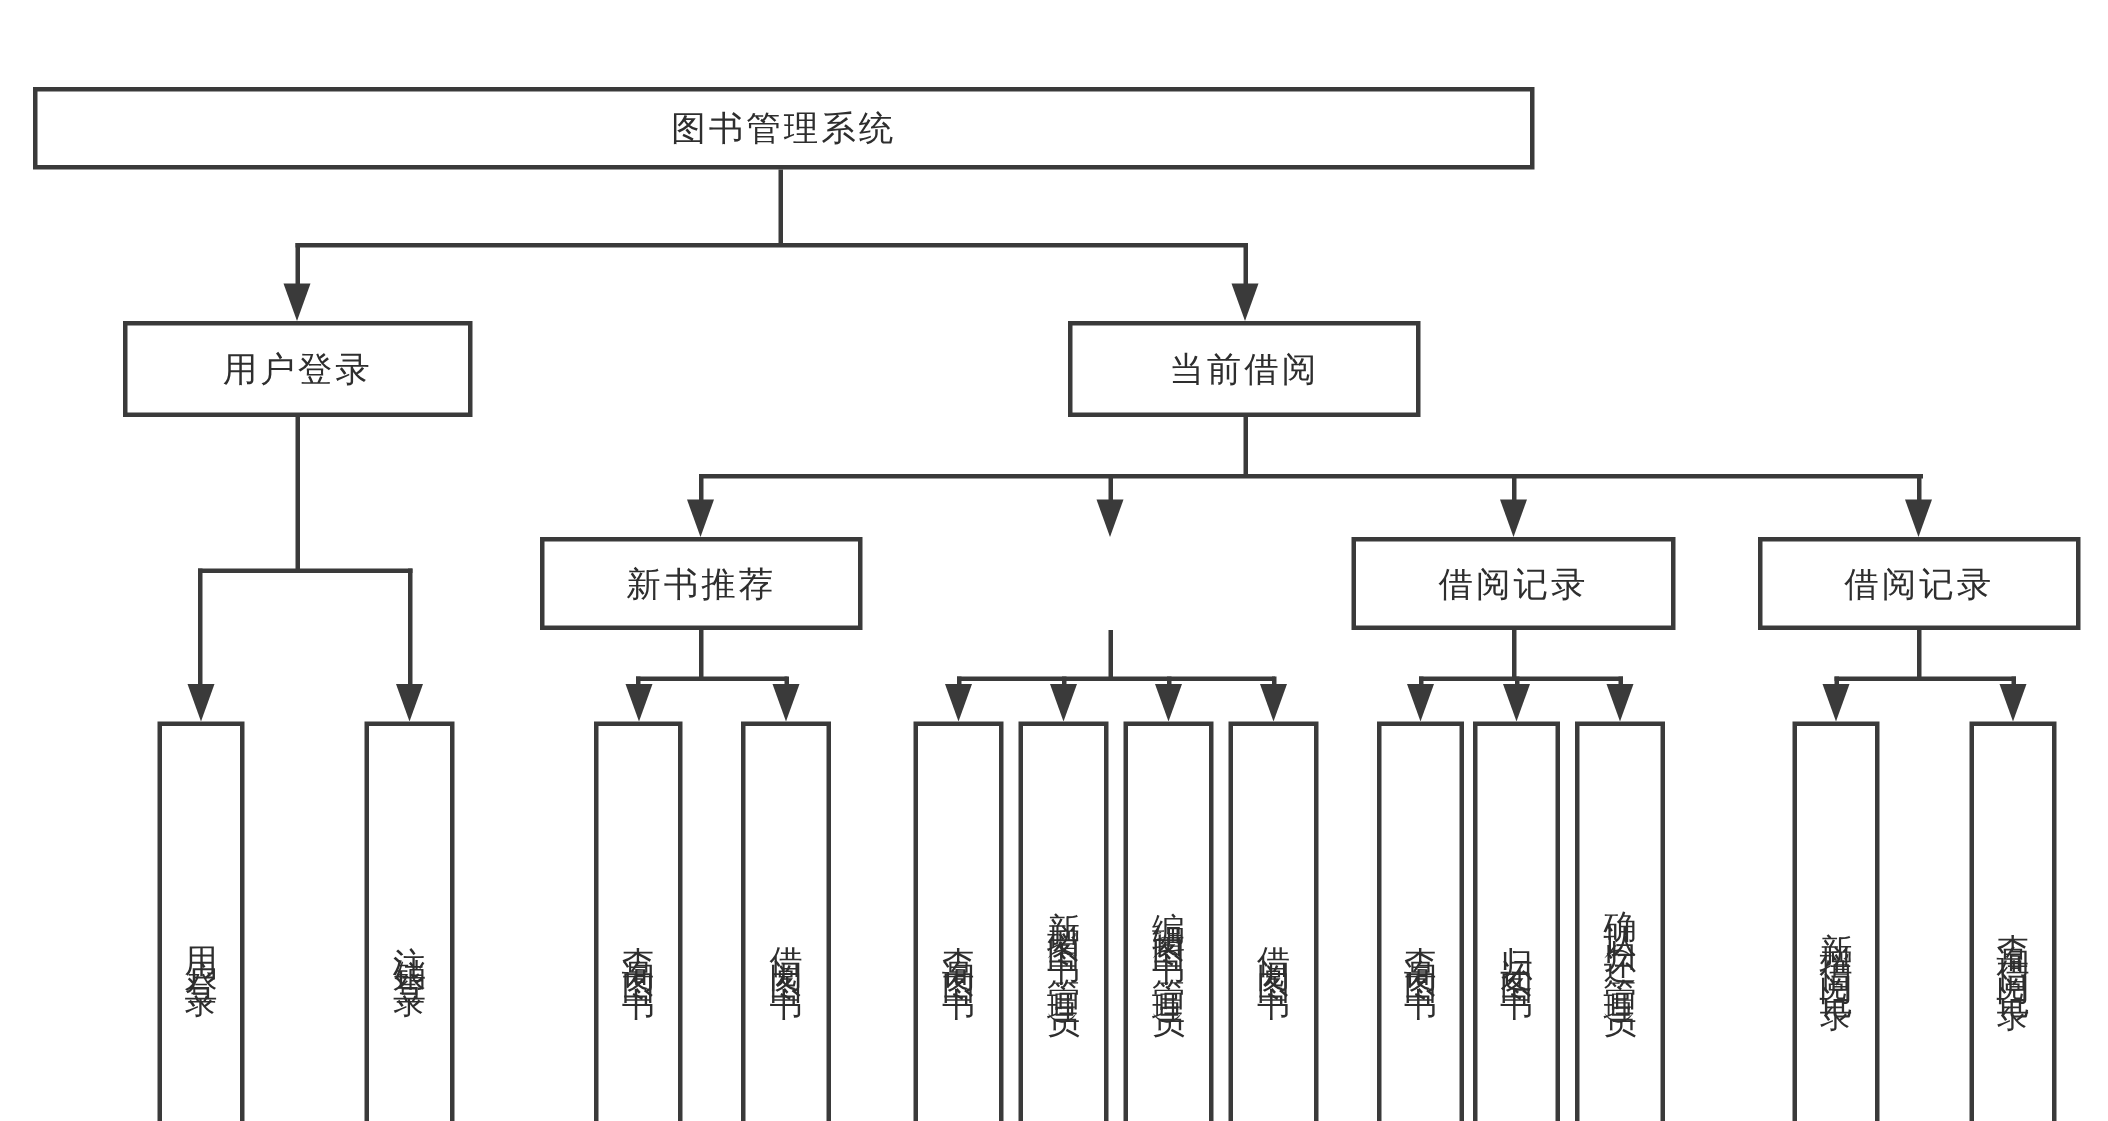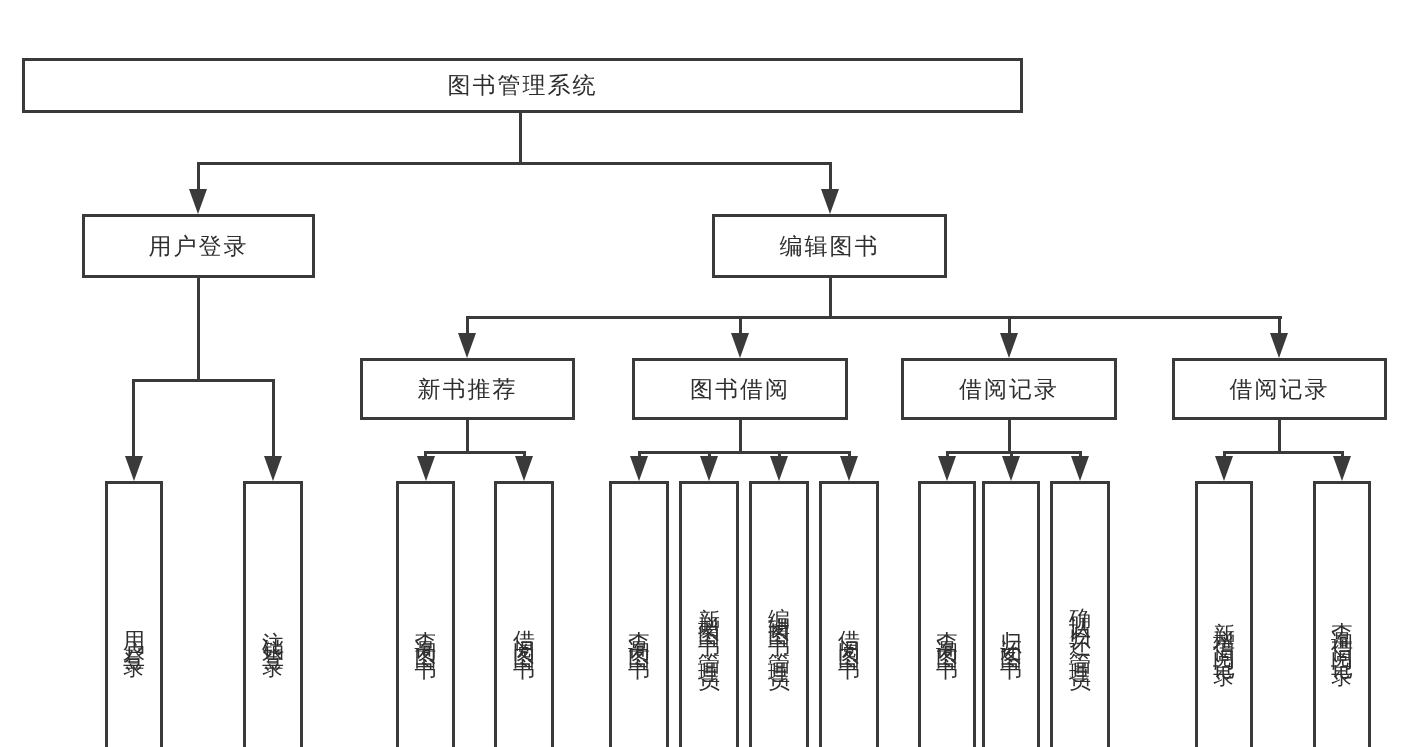--- a/index.html
+++ b/index.html
@@ -58,42 +58,41 @@
   <div class="box" style="left:22px;top:13px;width:1001px;height:55px;">图书管理系统</div>
 
   <div class="vline" style="left:519px;top:68px;height:51px;"></div>
   <div class="hline" style="left:197px;top:117px;width:635px;"></div>
   <div class="vline" style="left:197px;top:117px;height:30px;"></div>
   <div class="arrow" style="left:189px;top:144px;"></div>
   <div class="vline" style="left:829px;top:117px;height:30px;"></div>
   <div class="arrow" style="left:821px;top:144px;"></div>
 
   <div class="box" style="left:82px;top:169px;width:233px;height:64px;">用户登录</div>
-  <div class="box" style="left:712px;top:169px;width:235px;height:64px;">编辑图书</div>
+  <div class="box" style="left:712px;top:169px;width:235px;height:64px;">当前借阅</div>
 
   <div class="vline" style="left:197px;top:233px;height:103px;"></div>
   <div class="hline" style="left:132px;top:334px;width:143px;"></div>
   <div class="vline" style="left:132px;top:334px;height:80px;"></div>
   <div class="arrow" style="left:125px;top:411px;"></div>
   <div class="vline" style="left:272px;top:334px;height:80px;"></div>
   <div class="arrow" style="left:264px;top:411px;"></div>
 
   <div class="vline" style="left:829px;top:233px;height:40px;"></div>
   <div class="hline" style="left:466px;top:271px;width:816px;"></div>
   <div class="vline" style="left:466px;top:271px;height:22px;"></div>
   <div class="arrow" style="left:458px;top:288px;"></div>
   <div class="vline" style="left:739px;top:271px;height:22px;"></div>
   <div class="arrow" style="left:731px;top:288px;"></div>
   <div class="vline" style="left:1008px;top:271px;height:22px;"></div>
   <div class="arrow" style="left:1000px;top:288px;"></div>
   <div class="vline" style="left:1278px;top:271px;height:22px;"></div>
   <div class="arrow" style="left:1270px;top:288px;"></div>
 
   <div class="box" style="left:360px;top:313px;width:215px;height:62px;text-align:right;">新书推荐</div>
-  <div class="box" style="left:632px;top:313px;width:216px;height:62px;">图书借阅</div>
   <div class="box" style="left:901px;top:313px;width:216px;height:62px;">借阅记录</div>
   <div class="box" style="left:1172px;top:313px;width:215px;height:62px;">借阅记录</div>
 
   <div class="vline" style="left:466px;top:375px;height:33px;"></div>
   <div class="hline" style="left:424px;top:406px;width:101px;"></div>
   <div class="vline" style="left:424px;top:406px;height:8px;"></div>
   <div class="arrow" style="left:417px;top:411px;"></div>
   <div class="vline" style="left:523px;top:406px;height:8px;"></div>
   <div class="arrow" style="left:515px;top:411px;"></div>
 

